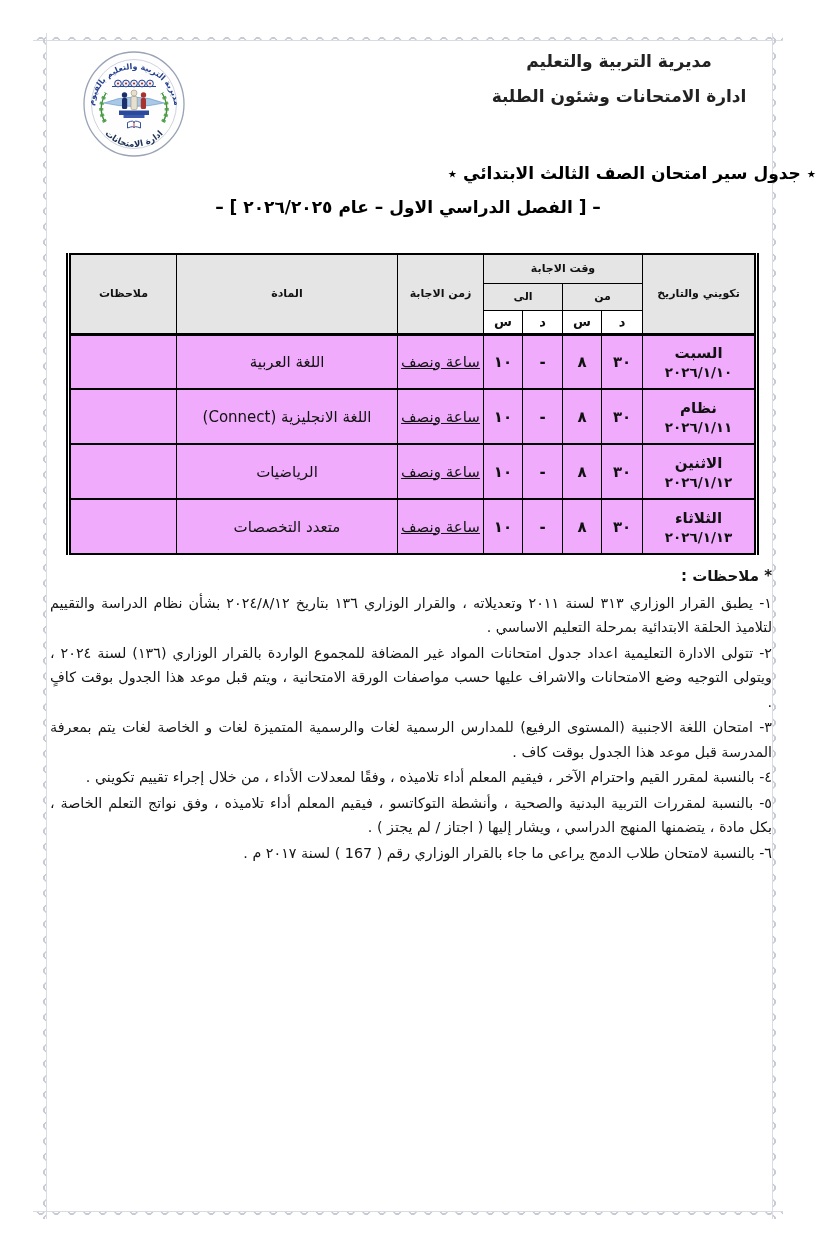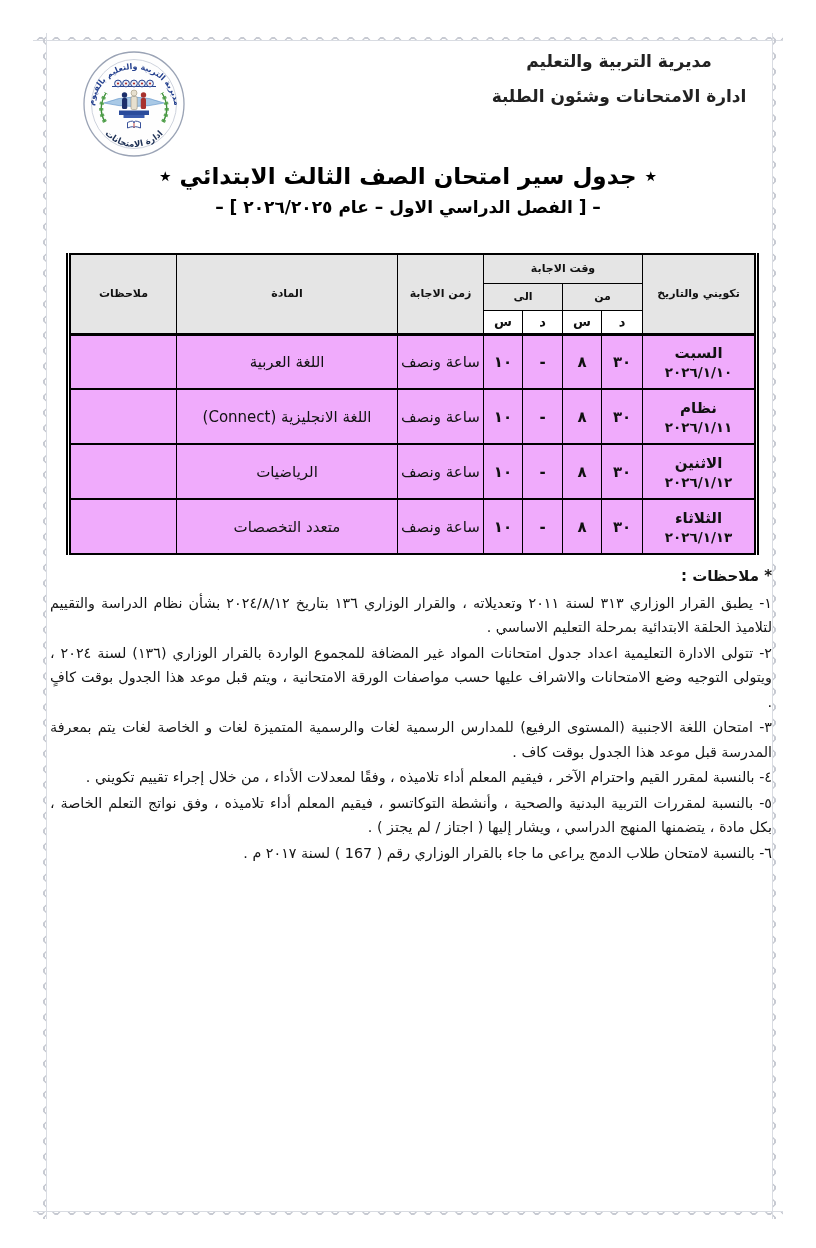--- a/index.html
+++ b/index.html
@@ -26,22 +26,22 @@
     background-size:11px 15.5px;background-repeat:repeat-y;
     box-shadow:inset 1px 0 0 #d9dce2;}
 
   .content{position:relative;z-index:1;}
 
   .logo{position:absolute;left:82px;top:50px;width:104px;height:110px;}
 
   .org{position:absolute;top:44px;right:62px;width:270px;text-align:center;
     direction:rtl;font-weight:bold;font-size:17px;line-height:35px;color:#222;}
 
-  .title{position:absolute;top:163px;left:0;width:100%;text-align:center;direction:rtl;
-    font-weight:bold;font-size:23px;color:#000;}
+  .title{position:absolute;top:163px;left:0;width:100%;direction:rtl;
+    font-weight:bold;font-size:17px;color:#000;}
   .subtitle{position:absolute;top:197px;left:0;width:100%;text-align:center;direction:rtl;
     font-weight:bold;font-size:17px;color:#000;}
 
   
   table.sched{position:absolute;left:66px;top:253px;width:688px;border-collapse:collapse;
     table-layout:fixed;direction:rtl;}
   table.sched th,table.sched td{border:1px solid #000;text-align:center;vertical-align:middle;
     padding:0 2px;overflow:hidden;}
   table.sched{border:2.5px solid #000;border-left:5px double #000;border-right:5px double #000;}
   table.sched thead{border-bottom:3.5px solid #000;}
@@ -49,21 +49,21 @@
   table.sched thead tr.h1{height:29px;}
   table.sched thead tr.h2{height:27px;}
   table.sched thead tr.h3{height:24px;}
   table.sched thead tr.h3 th{background:#ffffff;font-size:13px;}
   table.sched tbody tr{height:55px;}
   table.sched tbody td{border-bottom:2.5px solid #000;font-size:15px;background:#f0abfc;}
   td.daycell{font-weight:bold;}
   td.daycell .dname{font-size:15px;line-height:20px;}
   td.daycell .ddate{font-size:13.5px;line-height:18px;direction:rtl;}
   td.num{font-weight:bold;font-size:15px;}
-  td.dur{font-size:14px;}
+  td.dur{font-size:14px;text-decoration:underline;}
   td.subj{font-size:15px;}
 
   
   .notes{position:absolute;top:564px;right:44px;left:42px;direction:rtl;text-align:justify;
     font-size:14.3px;line-height:24.5px;color:#151515;}
   .notes .nh{font-weight:bold;font-size:15px;margin:0 0 2px 0;}
   .notes p{margin:0 0 1px 8px;}
 </style>
 </head>
 <body>

